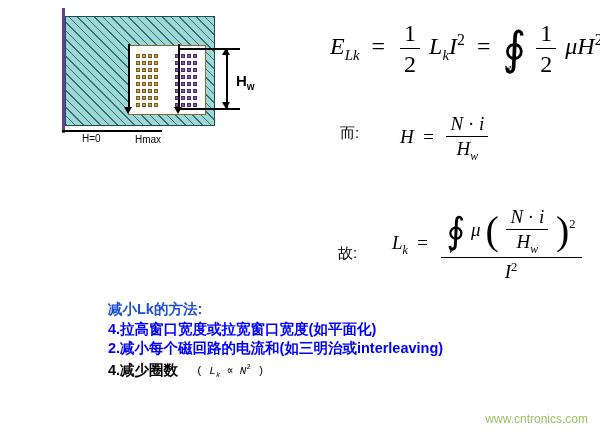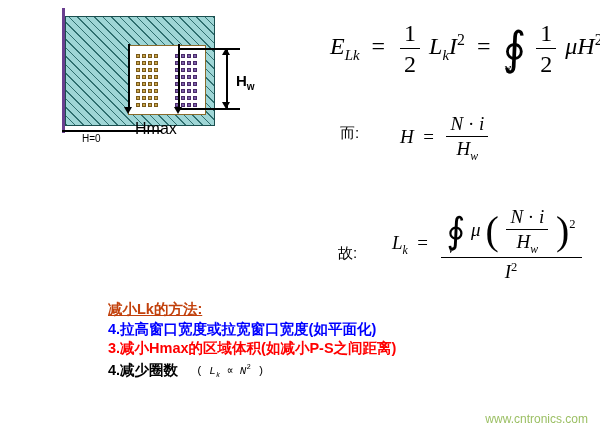--- a/index.html
+++ b/index.html
@@ -113,22 +113,22 @@
   .lbl-h0 {
     position: absolute;
     left: 42px;
     top: 125px;
     font-size: 10px;
     color: #000;
   }
   .lbl-hmax {
     position: absolute;
     left: 95px;
-    top: 112px;
-    font-size: 16px;
+    top: 126px;
+    font-size: 10px;
     color: #000;
   }
 
   
   .math {
     position: absolute;
     color: #000;
     font-family: "Liberation Serif", serif;
     white-space: nowrap;
   }
@@ -188,21 +188,21 @@
     left: 108px;
     top: 300px;
     width: 480px;
   }
   .b-line {
     font-size: 14.5px;
     font-weight: bold;
     line-height: 19.5px;
     white-space: nowrap;
   }
-  .b-head { color: #c2410c; text-decoration: underline; }
+  .b-head { color: #1d4ed8; }
   .b-blue { color: #0000ff; }
   .b-red  { color: #ff0000; }
   .b-black { color: #000; }
   .small-math {
     font-family: Liberation Mono, monospace;
     font-weight: normal;
     font-size: 11px;
     padding-left: 14px;
   }
 
@@ -354,21 +354,21 @@
         </span>
         <span class="paren">)</span><span class="sup">2</span>
       </span>
       <span class="den" style="padding-top:2px;"><span class="mi">I</span><span class="sup">2</span></span>
     </span>
   </div>
 
   <div class="bullets">
     <div class="b-line b-head">减小Lk的方法:</div>
     <div class="b-line b-blue">4.拉高窗口宽度或拉宽窗口宽度(如平面化)</div>
-    <div class="b-line b-red">3.减小Hmax的区域体积(如减小P-S之间距离)</div>
+    <div class="b-line b-blue">2.减小每个磁回路的电流和(如三明治或interleaving)</div>
     <div class="b-line b-black">
       <span>4.减少圈数</span>
       <span class="small-math">
         (&nbsp;<span class="mi">L</span><span class="sub2 mi">k</span> ∝ <span class="mi">N</span><span class="sup">2</span>&nbsp;)
       </span>
     </div>
   </div>
 
   <div class="watermark">www.cntronics.com</div>
 

